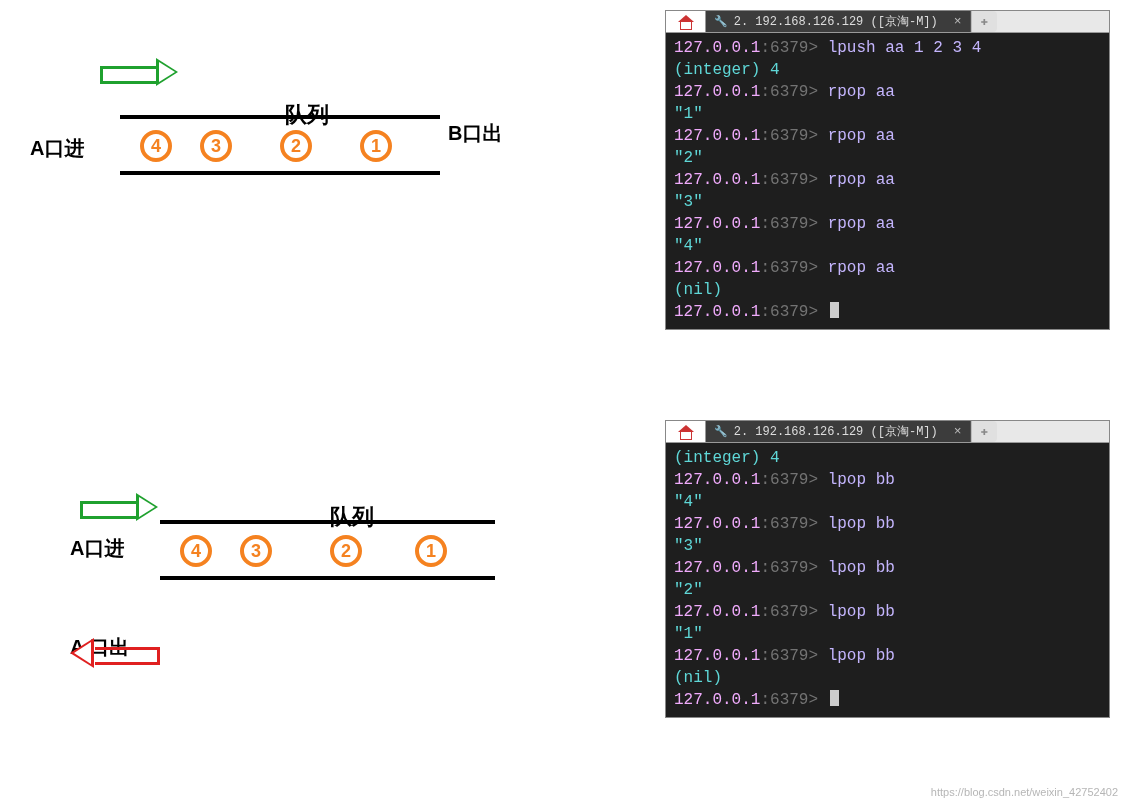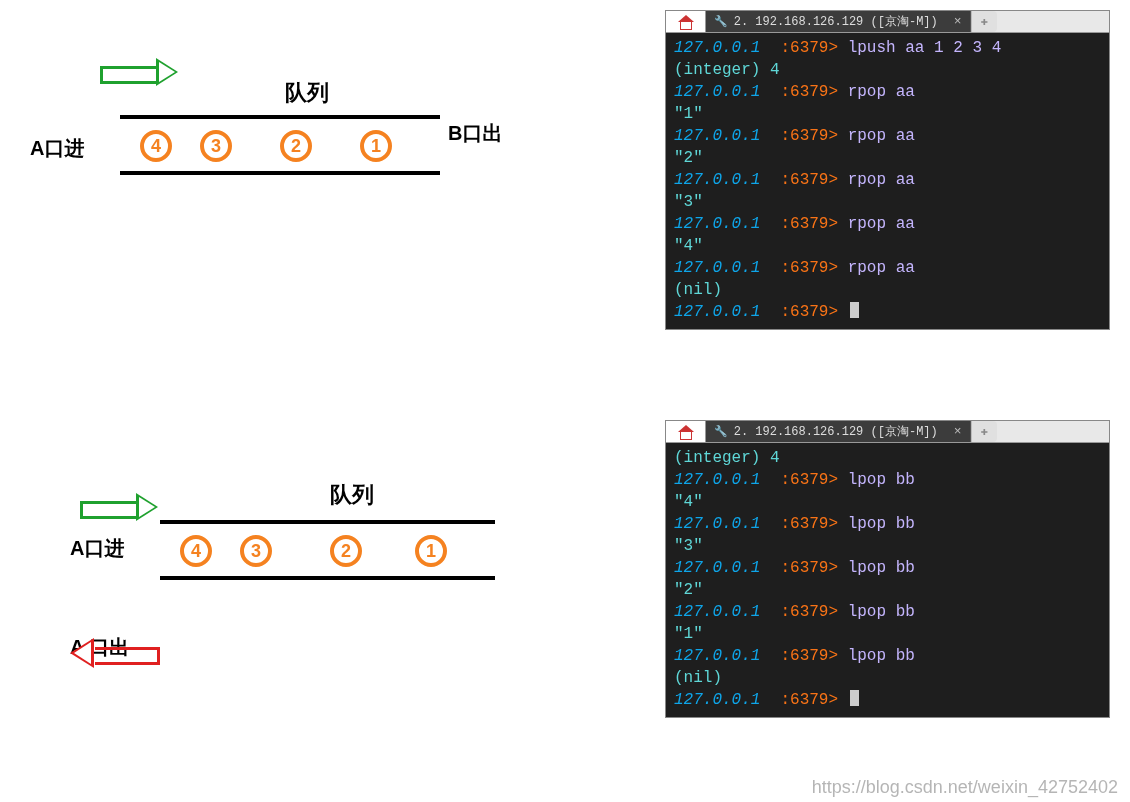--- a/index.html
+++ b/index.html
@@ -27,20 +27,21 @@
     left: 30px;
     top: 30px;
     width: 540px;
     height: 260px;
   }
   .title {
     position: absolute;
     font-size: 22px;
     font-weight: bold;
     color: #000;
+    margin-top: 22px;
   }
   .label {
     position: absolute;
     font-size: 20px;
     font-weight: bold;
     color: #000;
   }
   .queue-box {
     position: absolute;
     border-top: 4px solid #000;
@@ -179,37 +180,37 @@
     justify-content: center;
     color: #888;
     font-size: 12px;
     border-radius: 0 4px 4px 0;
   }
   .term-body {
     padding: 4px 8px 6px 8px;
     color: #eee;
   }
   .term-line { white-space: pre; }
-  .prompt-host { color: #0ea5e9; font-style: italic; }
-  .prompt-port { color: #f97316; margin-left: 20px; }
+  .prompt-host { color: #f0abfc; }
+  .prompt-port { color: #737373; }
   .cmd { color: #c4b5fd; }
   .out { color: #5fd7d7; }
   .cursor {
     display: inline-block;
     width: 9px;
     height: 16px;
     background: #ccc;
     vertical-align: -2px;
     margin-left: 2px;
   }
   .watermark {
     position: absolute;
     right: 12px;
     bottom: 4px;
-    font-size: 18px;
+    font-size: 11px;
     color: rgba(120,120,120,0.55);
     font-family: Arial, sans-serif;
   }
   .home-icon {
     width: 16px; height: 14px; position: relative;
   }
   .home-icon::before {
     content: "";
     position: absolute;
     left: 2px; top: 5px;

